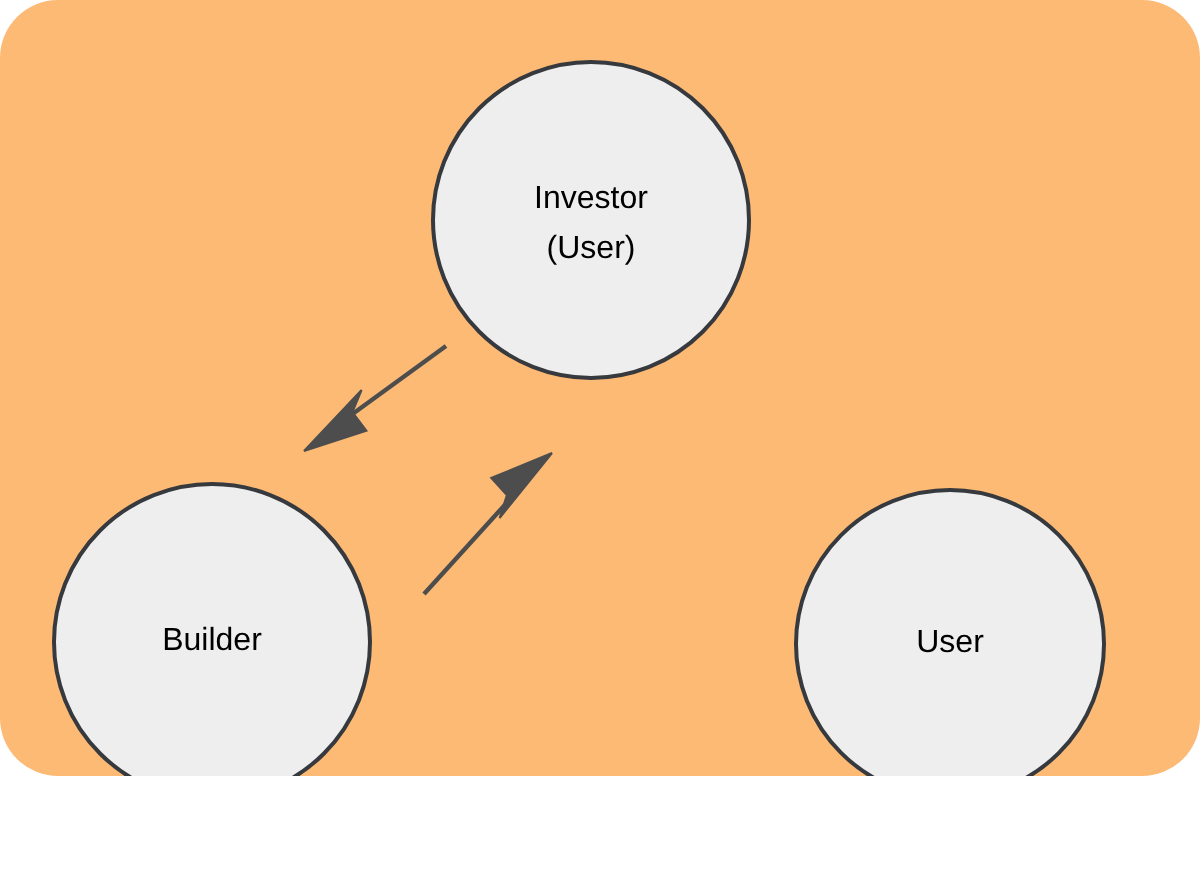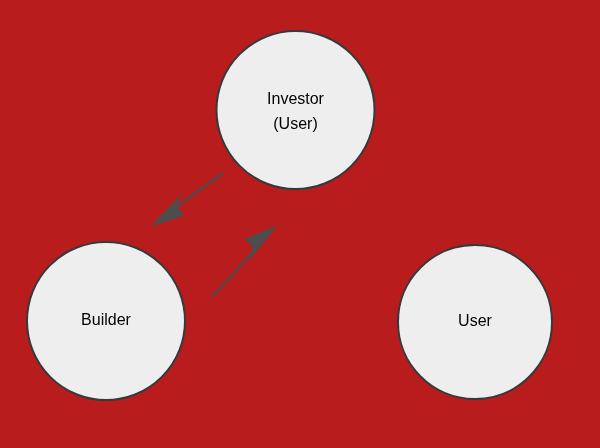--- a/index.html
+++ b/index.html
@@ -7,23 +7,24 @@
     margin: 0;
     padding: 0;
     background: #ffffff;
   }
   body {
     font-family: "Liberation Sans", sans-serif;
   }
   #canvas {
     position: relative;
     width: 600px;
-    height: 448px;
-    background: #b91c1c;
+    height: 388px;
+    background: #fdba74;
     overflow: hidden;
+    border-radius: 29px;
   }
   #diagram-svg {
     position: absolute;
     top: 0;
     left: 0;
     width: 600px;
     height: 448px;
     display: block;
   }
   .node-circle {

